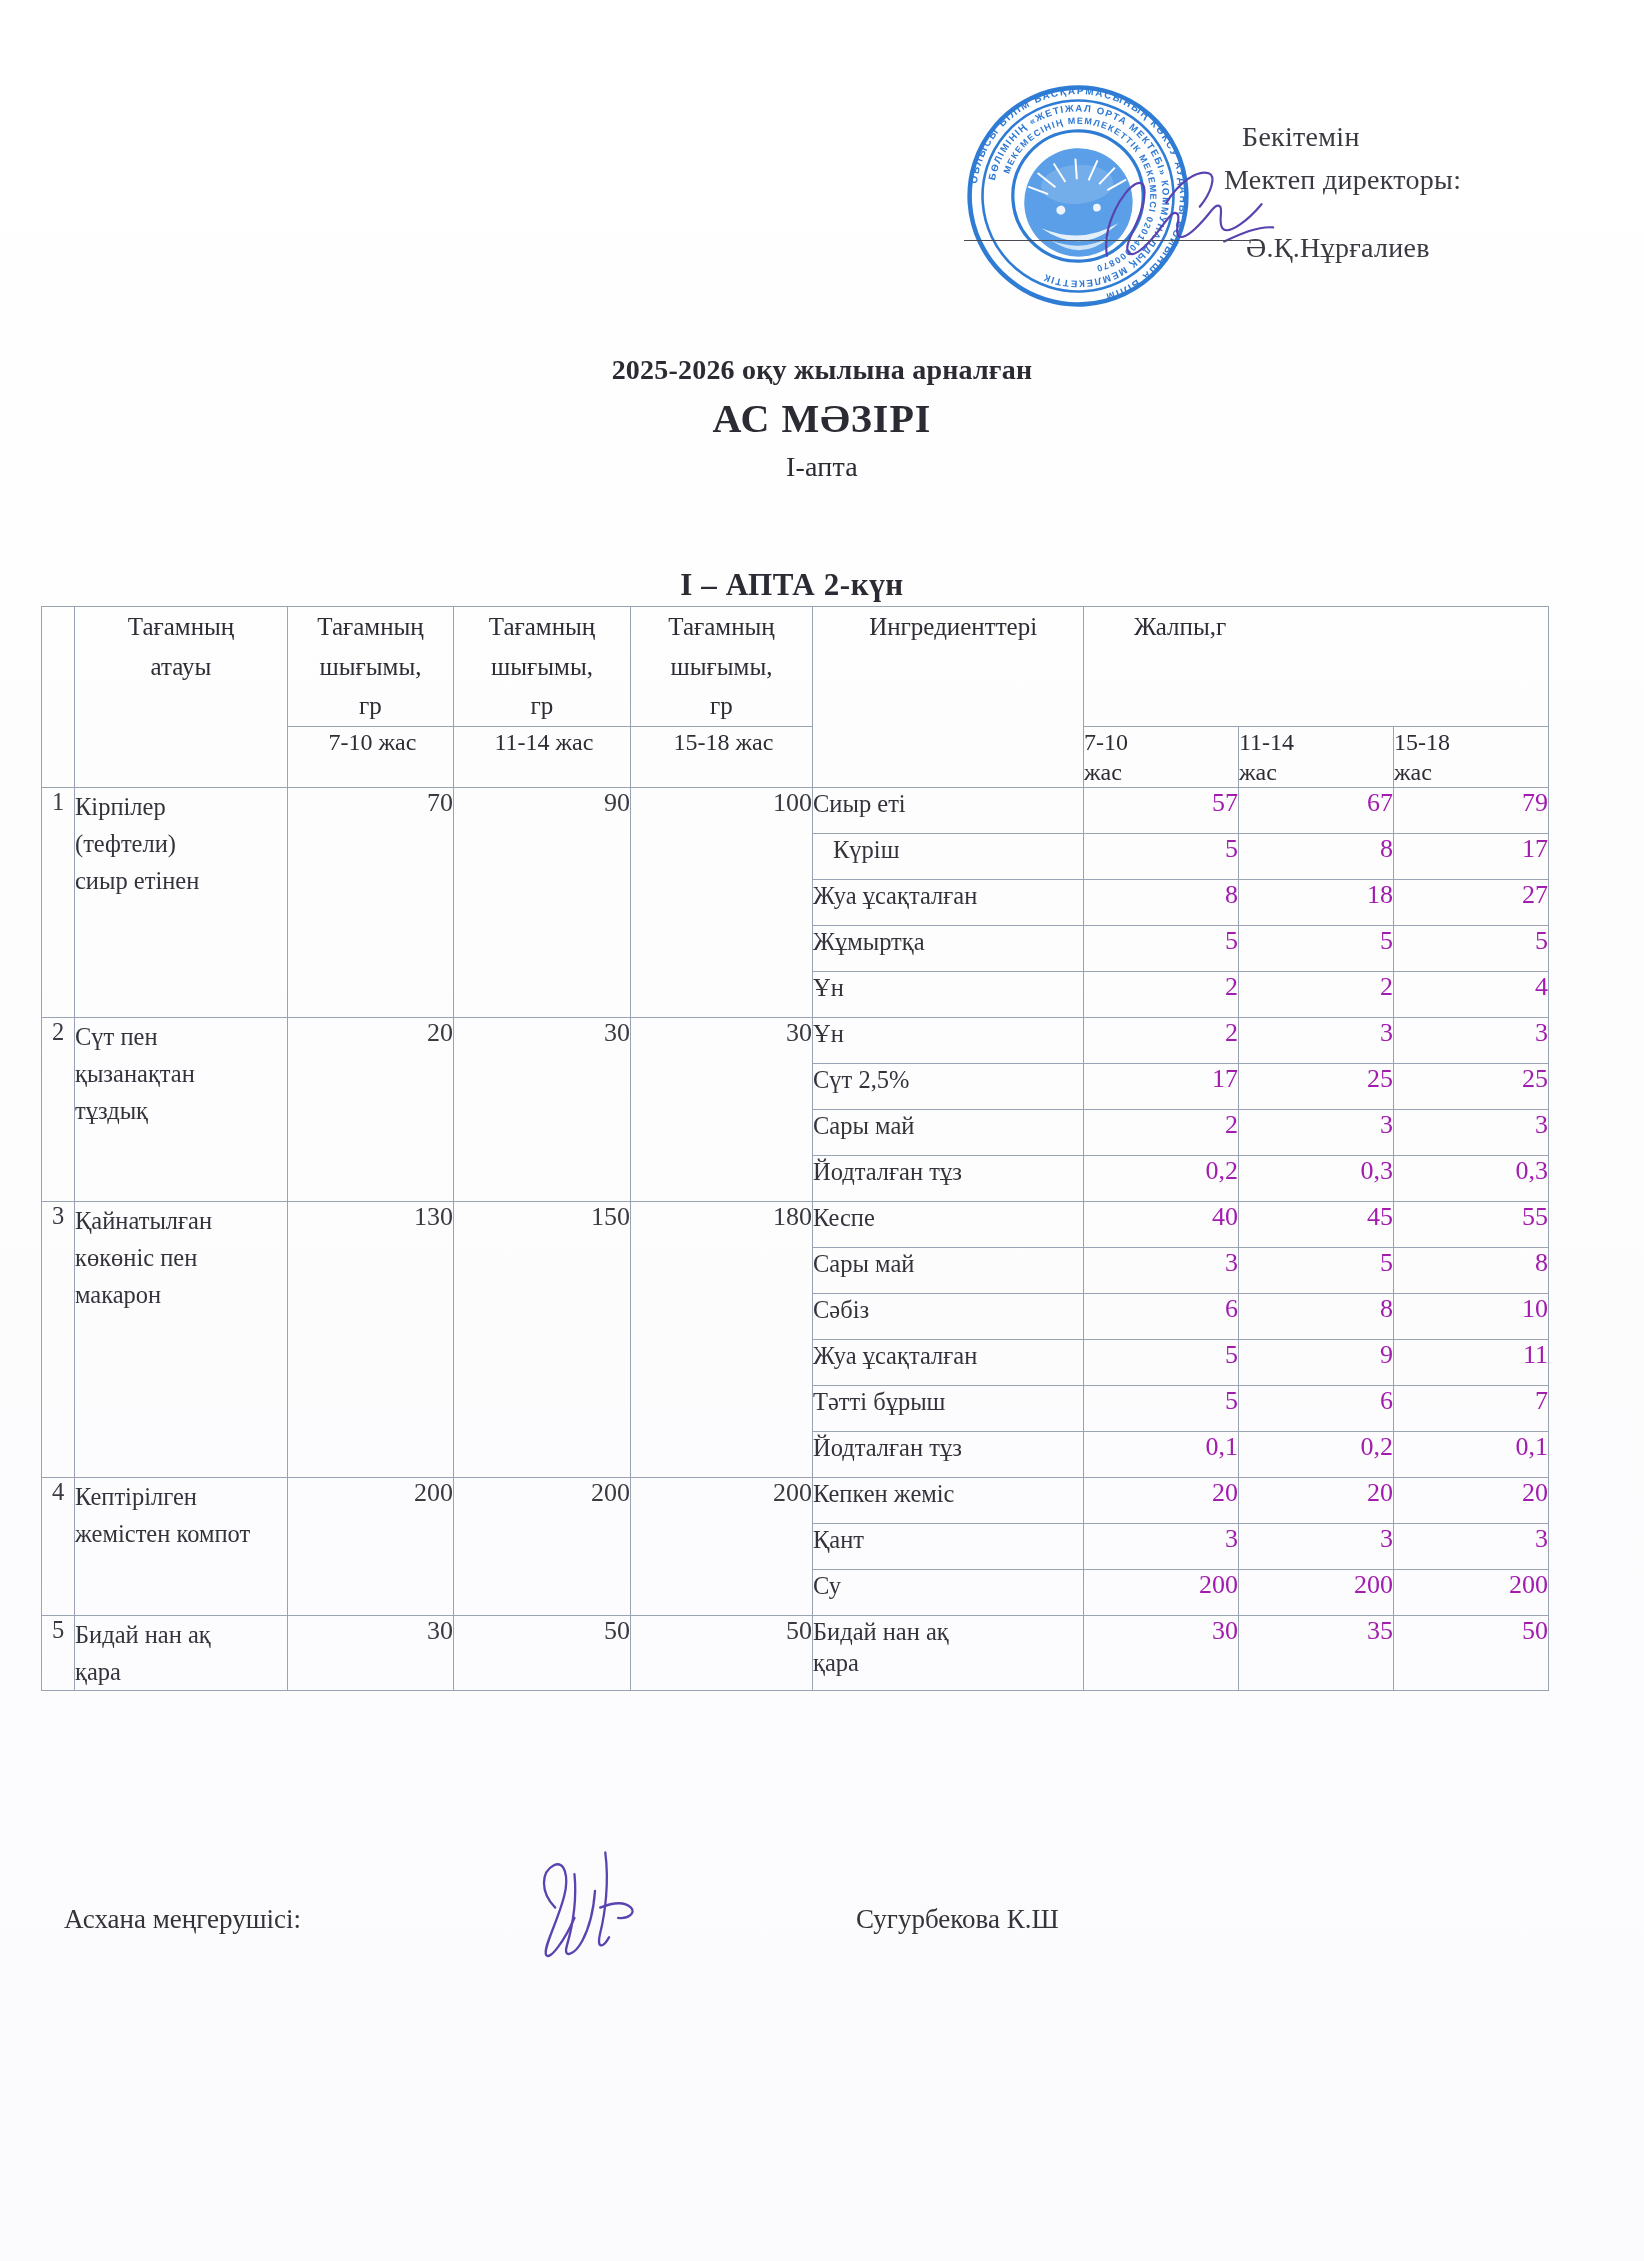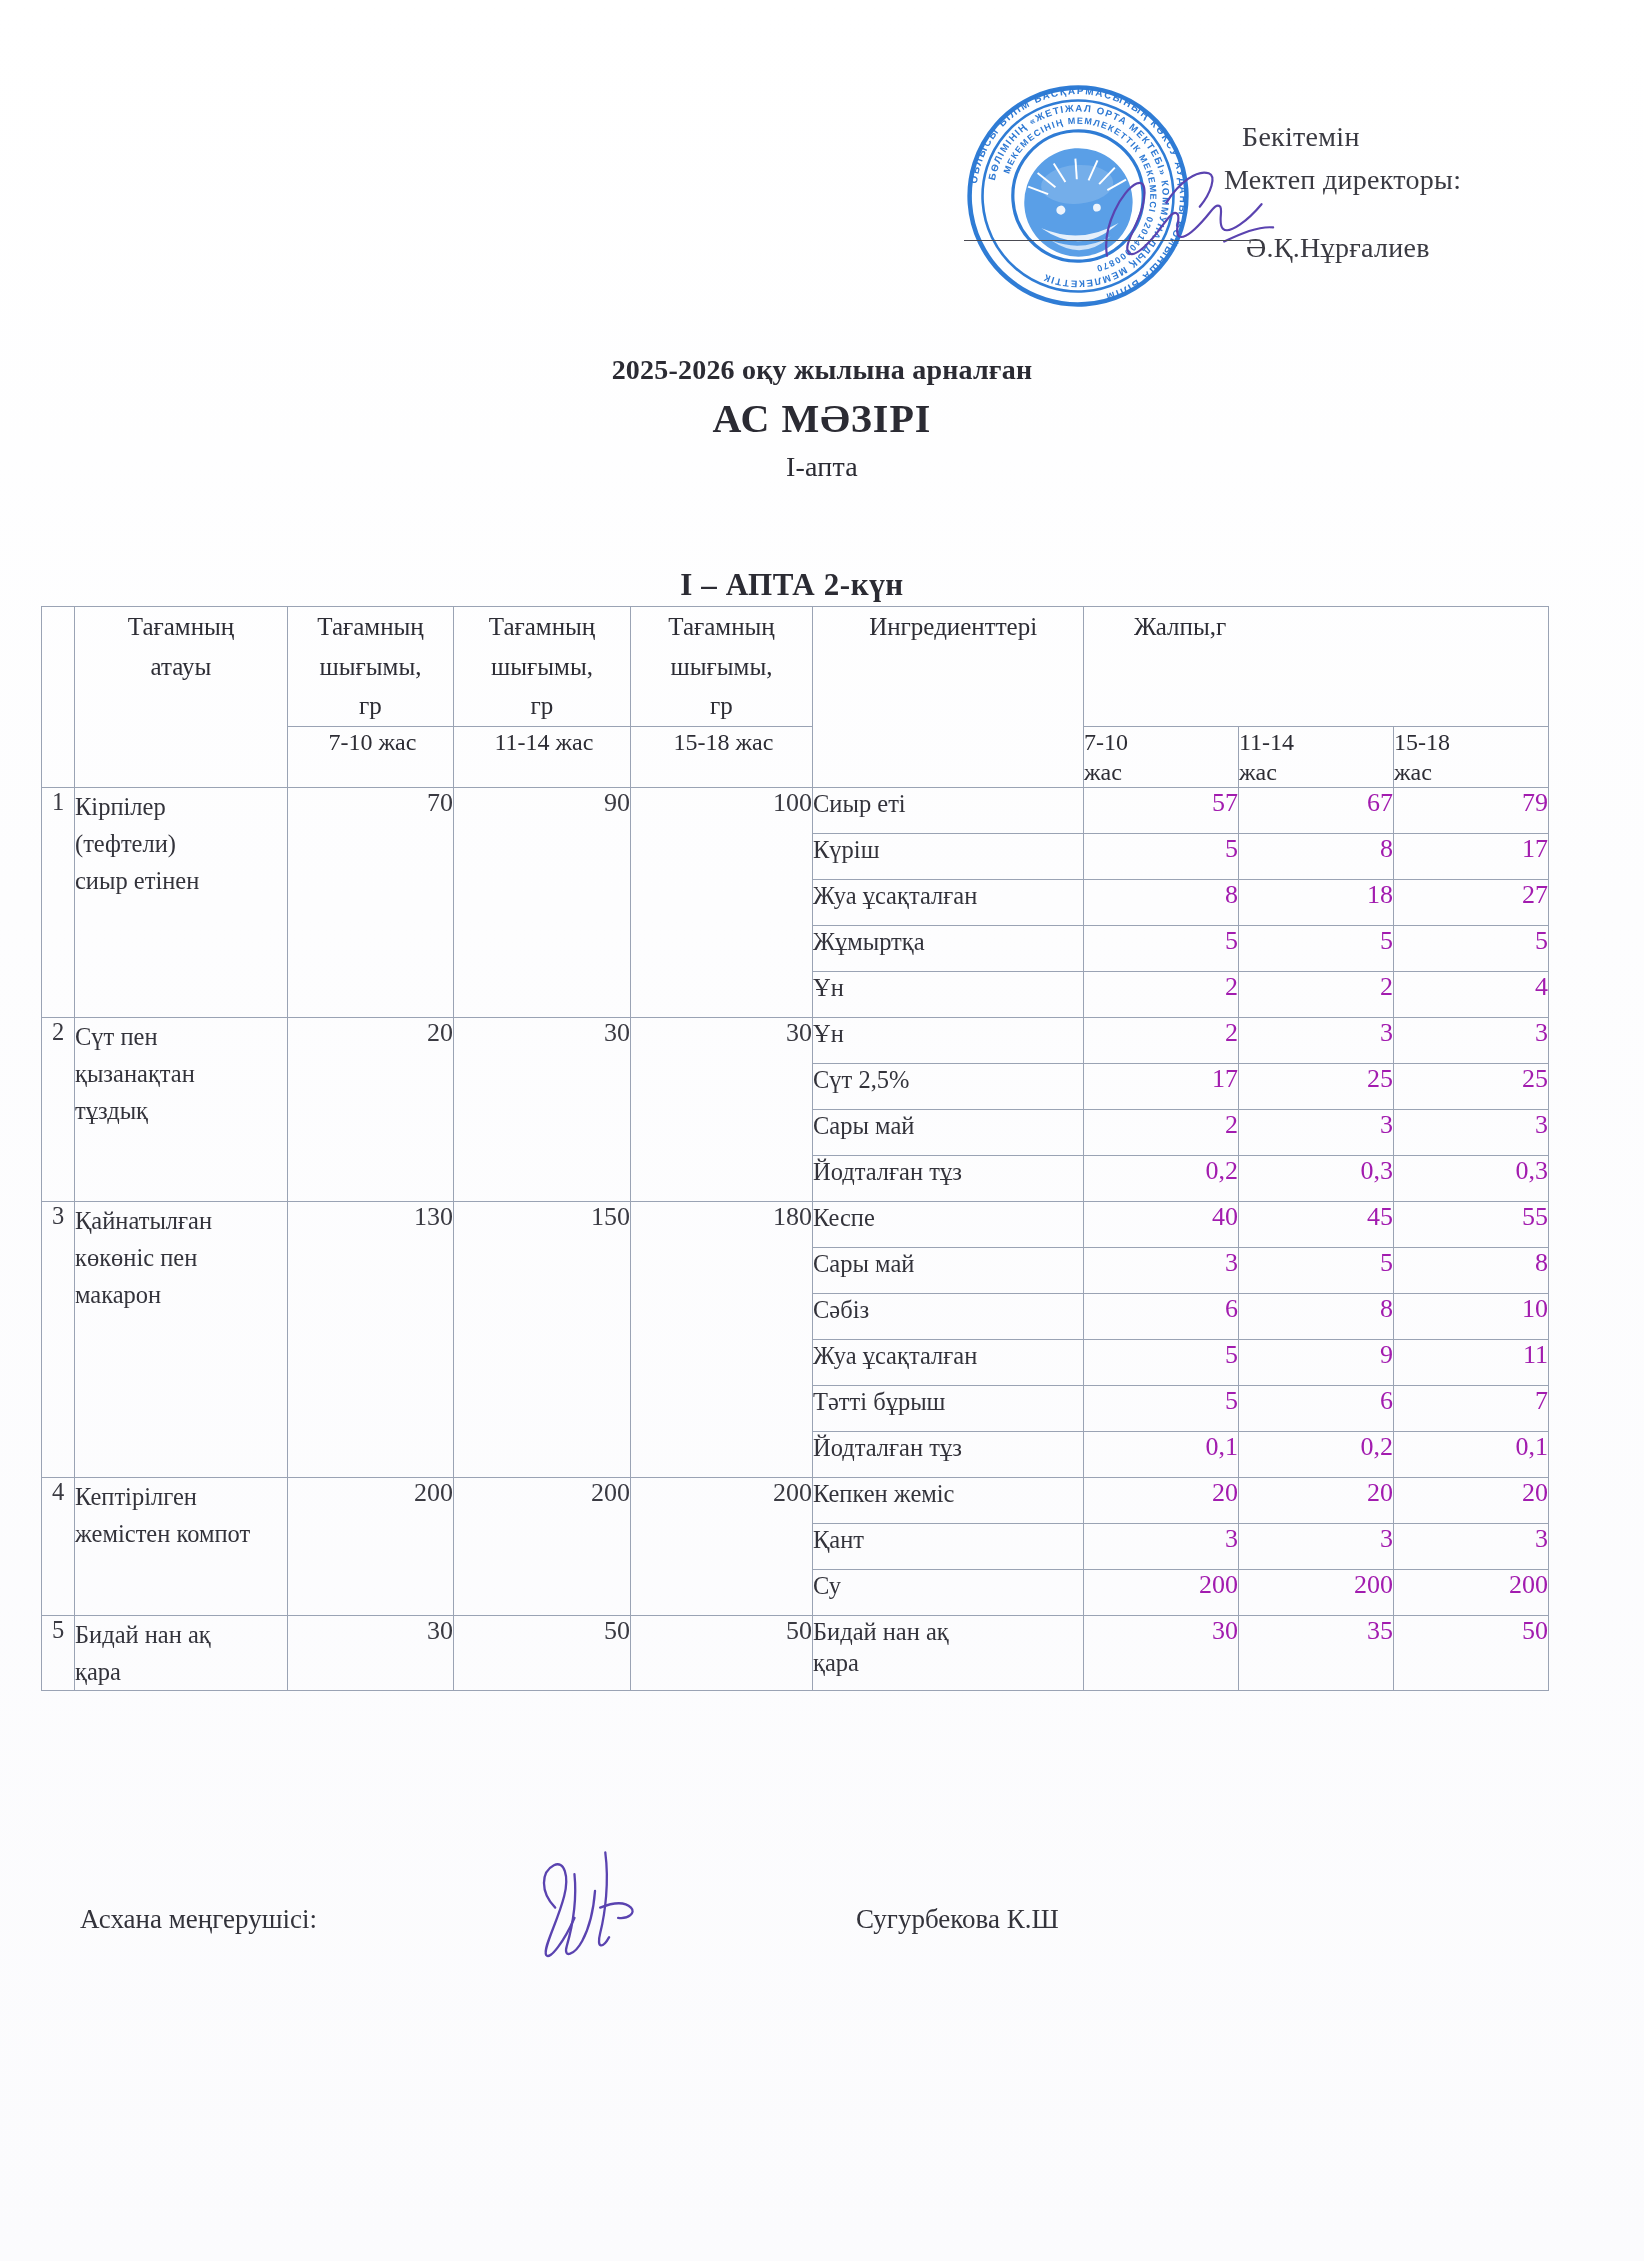--- a/index.html
+++ b/index.html
@@ -150,21 +150,21 @@
     height:45px;
   }
 
   
   .footer{
     position:absolute;left:64px;top:1904px;
     width:1482px;
     font-size:27px;
     color:#33333b;
   }
-  .footer .role{position:absolute;left:16px;top:0;}
+  .footer .role{position:absolute;left:0;top:0;}
   .footer .name{position:absolute;left:792px;top:0;}
   .cook-signature{
     position:absolute;left:451px;top:-58px;width:187px;height:122px;
   }
   svg{display:block;}
 </style>
 </head>
 <body>
 
 <div class="page">
@@ -290,21 +290,21 @@
 сиыр етінен</td>
             <td class="yield" rowspan="5">70</td>
             <td class="yield" rowspan="5">90</td>
             <td class="yield" rowspan="5">100</td>
             <td class="ingr" style="white-space: pre-line;">Сиыр еті</td>
             <td class="gval">57</td>
             <td class="gval">67</td>
             <td class="gval">79</td>
           </tr>
           <tr>
-            <td class="ingr" style="white-space: pre-line;">Күріш</td>
+            <td class="ingr" style="white-space: pre-line; padding-left: 20px;">Күріш</td>
             <td class="gval">5</td>
             <td class="gval">8</td>
             <td class="gval">17</td>
           </tr>
           <tr>
             <td class="ingr" style="white-space: pre-line;">Жуа ұсақталған</td>
             <td class="gval">8</td>
             <td class="gval">18</td>
             <td class="gval">27</td>
           </tr>

